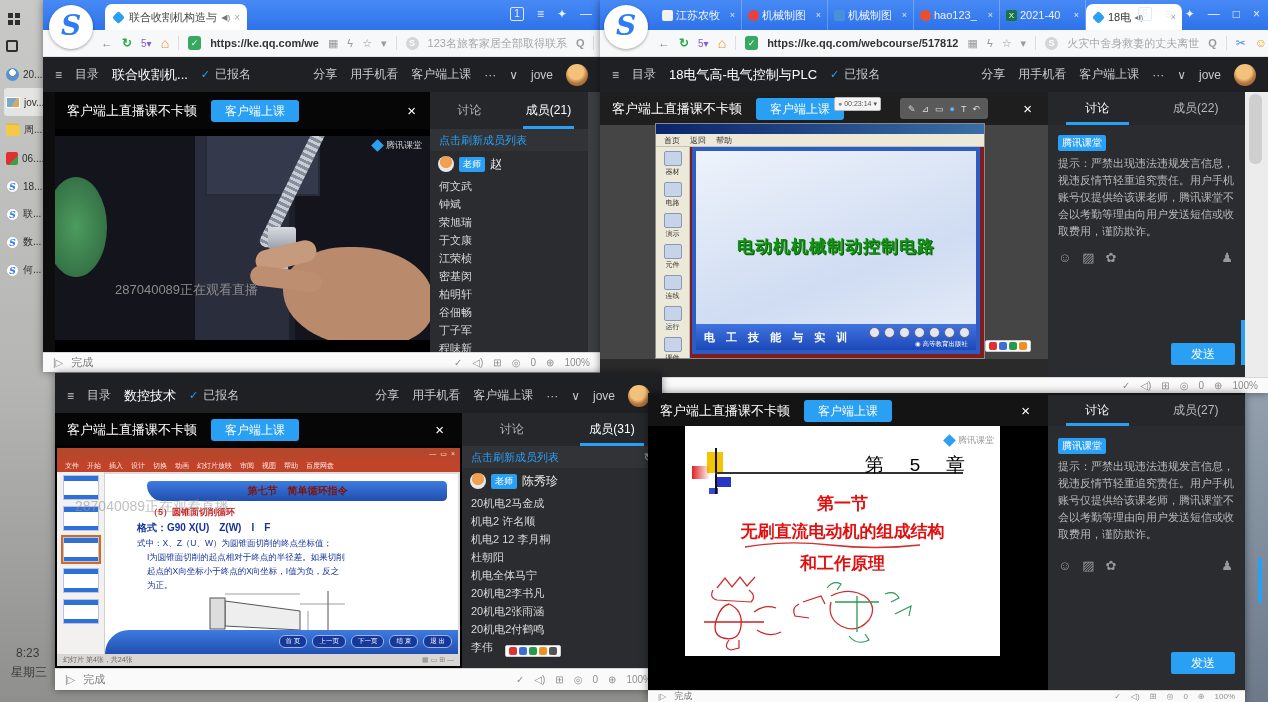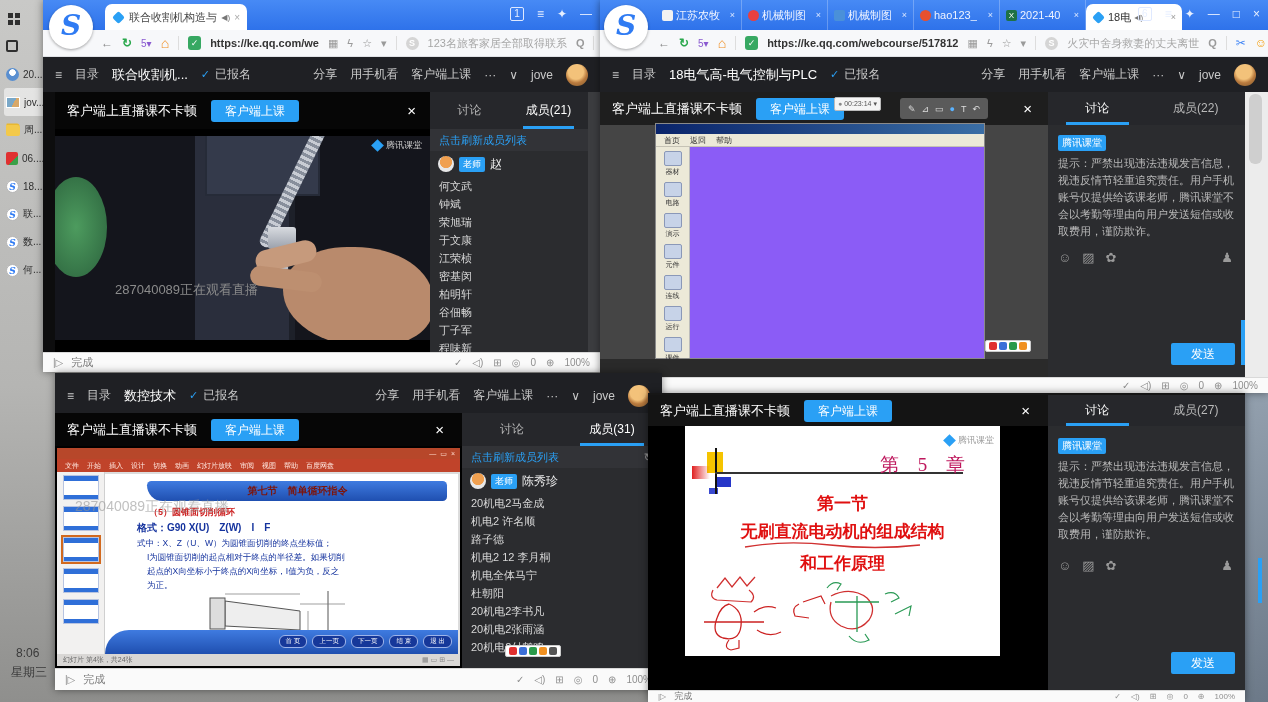--- a/index.html
+++ b/index.html
@@ -71,21 +71,21 @@
 .vbox{position:absolute;left:150px;top:5px;width:115px;height:62px;background:#343a4b;border:2px solid #262b38}
 .rod{position:absolute;left:235px;top:-25px;width:13px;height:150px;transform:rotate(26deg);background:repeating-linear-gradient(0deg,#c8ccd4 0 3px,#888f9c 3px 6px);border-radius:6px}
 .nut{position:absolute;left:213px;top:98px;width:28px;height:22px;background:linear-gradient(#d8dbe0,#9aa0ab);border-radius:3px}
 .stud{position:absolute;left:221px;top:128px;width:12px;height:28px;background:repeating-linear-gradient(0deg,#b9bdc6 0 2px,#7c828e 2px 4px)}
 .hand{position:absolute;left:228px;top:118px;width:150px;height:100px;background:#b98a6c;border-radius:45% 55% 40% 60%}
 .fing1{position:absolute;left:200px;top:116px;width:62px;height:22px;background:#c69a7c;border-radius:11px;transform:rotate(-14deg)}
 .fing2{position:absolute;left:195px;top:140px;width:72px;height:20px;background:#bd8f70;border-radius:10px;transform:rotate(7deg)}
 .greenblob{position:absolute;left:-10px;top:48px;width:62px;height:100px;background:radial-gradient(#57b36a,#2f6f42);border-radius:50%;opacity:.85}
 .wmark{position:absolute;color:#8b8b8b;font-size:13px}
 
-.cware{position:absolute;background:#8b5cf6;border:1px solid #8a8a8a}
+.cware{position:absolute;background:#7f1d1d;border:1px solid #8a8a8a}
 .cwtit{position:absolute;left:0;right:0;top:0;height:10px;background:linear-gradient(90deg,#0a246a,#3a6ea5)}
 .cwmenu{position:absolute;left:0;right:0;top:10px;height:13px;background:#ece9d8;border-bottom:1px solid #c5c2b5;display:flex;gap:10px;align-items:center;padding:0 8px;font-size:8px;color:#333}
 .cwmenu div{display:inline-block}
 .tools{position:absolute;left:0;top:23px;bottom:0;width:34px;background:#ece9d8;border-right:1px solid #bbb;padding-top:2px}
 .toolcell{height:29px;text-align:center;font-size:7px;color:#333}
 .toolcell::before{content:"";display:block;width:16px;height:13px;margin:2px auto 1px;background:#c7d3e8;border:1px solid #8a98b8;border-radius:2px}
 .cwslide{position:absolute;left:36px;top:23px;width:288px;height:207px;border:4px solid #2e5cc5;background:linear-gradient(160deg,#eef3fb,#cfdcf2 60%,#e8eef9)}
 .cwtitle{position:absolute;left:0;right:0;top:42%;text-align:center;font-size:17px;font-weight:bold;letter-spacing:1px;color:#149114;text-shadow:1px 1px 0 #0b5e0b}
 .cwfoot{position:absolute;left:0;right:0;bottom:0;height:26px;background:linear-gradient(#3f74e0,#1d49b8)}
 .cwfoot .ft{position:absolute;left:8px;top:6px;color:#fff;font-size:11px;font-weight:bold;letter-spacing:4px}
@@ -113,21 +113,21 @@
 .bbot{position:absolute;left:0;right:0;bottom:0;height:24px;background:linear-gradient(#3f7be0,#1f4fb0);border-top-left-radius:60px}
 .navwrap{position:absolute;right:6px;top:5px;display:flex;gap:5px}
 .navwrap .navpill{display:inline-block;background:#16389a;border:1px solid #9db4ea;border-radius:6px;color:#fff;font-size:6.5px;padding:1px 6px;white-space:nowrap}
 .bl1{position:absolute;color:#cc2222;font-weight:bold;font-size:9px}
 .bl2{position:absolute;color:#15339e;font-weight:bold;font-size:10px}
 .bln{position:absolute;color:#15339e;font-size:8.5px}
 .ppt-sb{position:absolute;left:0;right:0;bottom:0;height:12px;background:#d9d7d5;color:#666;font-size:7px;display:flex;align-items:center;padding:0 6px;gap:5px}
 .wmark2{position:absolute;color:rgba(150,150,150,.6);font-size:14px;z-index:8;white-space:nowrap}
 
 .brslide{position:absolute;background:#fff;overflow:hidden}
-.chap{position:absolute;right:28px;top:26px;color:#be185d;font-family:Liberation Serif, serif;font-size:19px;letter-spacing:7px}
+.chap{position:absolute;right:28px;top:26px;color:#000000;font-family:Liberation Mono, monospace;font-size:19px;letter-spacing:7px}
 .rt{position:absolute;left:0;right:0;text-align:center;color:#e01010;font-weight:bold;font-size:17px}
 .ysq{position:absolute;left:22px;top:26px;width:16px;height:21px;background:#f5c400}
 .rgr{position:absolute;left:7px;top:40px;width:18px;height:13px;background:linear-gradient(90deg,#e02020,rgba(255,255,255,0))}
 .bsq{position:absolute;left:30px;top:51px;width:16px;height:10px;background:#2636c8}
 .bsq2{position:absolute;left:24px;top:62px;width:9px;height:6px;background:#3a4ad0}
 .vln{position:absolute;left:30px;top:22px;width:2px;height:46px;background:#111}
 .hln{position:absolute;left:30px;top:46px;width:248px;height:2px;background:#333}
 .deskicon-col{position:absolute;left:4px;top:4px;width:50px}
 .dicon-row{display:flex;align-items:center;gap:4px;height:28px;padding:0 2px}
 .dicon-row.sel{background:rgba(255,255,255,.55);border-radius:3px}
@@ -182,21 +182,21 @@
       </div>
       <div class="dicon-row">
         <span class="dic dic-sogou">S</span>
         <span class="dlabel">数...</span>
       </div>
       <div class="dicon-row">
         <span class="dic dic-sogou">S</span>
         <span class="dlabel">何...</span>
       </div>
     </div>
-  <div class="clock" style="left:16px;top:646px">8:06</div>
+  <div class="clock" style="left:16px;top:646px">8:23</div>
   <div class="clock" style="left:11px;top:664px">星期三</div>
 
   <div style="position:absolute;left:1245px;top:393px;width:23px;height:309px;background:linear-gradient(160deg,#93a0ae,#6c7988)"></div>
   <div class="vthumb" style="left:1258px;top:558px;height:45px"></div>
 
   <div class="win" style="left:43px;top:0;width:557px;height:372px;background:#0d0d0e">
     <div class="tabbar"></div>
     <div class="slogo" style="left:6px;top:5px">S</div>
     <div class="btab" style="left:62px;width:142px">
       <span class="ti ti-dia"></span>
@@ -416,20 +416,36 @@
           </div>
         <div class="tools">
             <div class="toolcell">器材</div>
             <div class="toolcell">电路</div>
             <div class="toolcell">演示</div>
             <div class="toolcell">元件</div>
             <div class="toolcell">连线</div>
             <div class="toolcell">运行</div>
             <div class="toolcell">课件</div>
           </div>
+        <div class="cwslide">
+          <div class="cwtitle">电动机机械制动控制电路</div>
+          <div class="cwfoot">
+            <span class="ft">电 工 技 能 与 实 训</span>
+            <span class="pbtns">
+                <span class="pbtn"></span>
+                <span class="pbtn"></span>
+                <span class="pbtn"></span>
+                <span class="pbtn"></span>
+                <span class="pbtn"></span>
+                <span class="pbtn"></span>
+                <span class="pbtn"></span>
+              </span>
+            <span class="pubr">◉ 高等教育出版社</span>
+          </div>
+        </div>
       </div>
       <div style="position:absolute;left:0;top:267px;width:448px;height:18px;background:#2a2a2a"></div>
       <div class="ime" style="left:385px;top:248px">
         <span style="background:#e03030"></span>
         <span style="background:#3a6fd8"></span>
         <span style="background:#2a9a4a"></span>
         <span style="background:#f09020"></span>
       </div>
     </div>
 
@@ -563,27 +579,27 @@
         <span class="rf">↻</span>
       </div>
       <div class="trow">
         <span class="tavatar"></span>
         <span class="tbadge">老师</span>
         <span>陈秀珍</span>
       </div>
       <div>
           <div class="member">20机电2马金成</div>
           <div class="member">机电2 许名顺</div>
-          <div class="member">路子德</div>
           <div class="member">机电2 12 李月桐</div>
+          <div class="member">杜朝阳</div>
           <div class="member">机电全体马宁</div>
-          <div class="member">杜朝阳</div>
           <div class="member">20机电2李书凡</div>
           <div class="member">20机电2张雨涵</div>
           <div class="member">20机电2付鹤鸣</div>
+          <div class="member">李伟</div>
         </div>
       <div class="vthumb" style="right:0;top:150px;height:45px"></div>
     </div>
     <div class="sbar" style="height:22px;font-size:11px">
       <span class="sic">|▷</span>
       <span>完成</span>
       <div class="sics">
         <span class="sic">✓</span>
         <span class="sic">◁)</span>
         <span class="sic">⊞</span>

